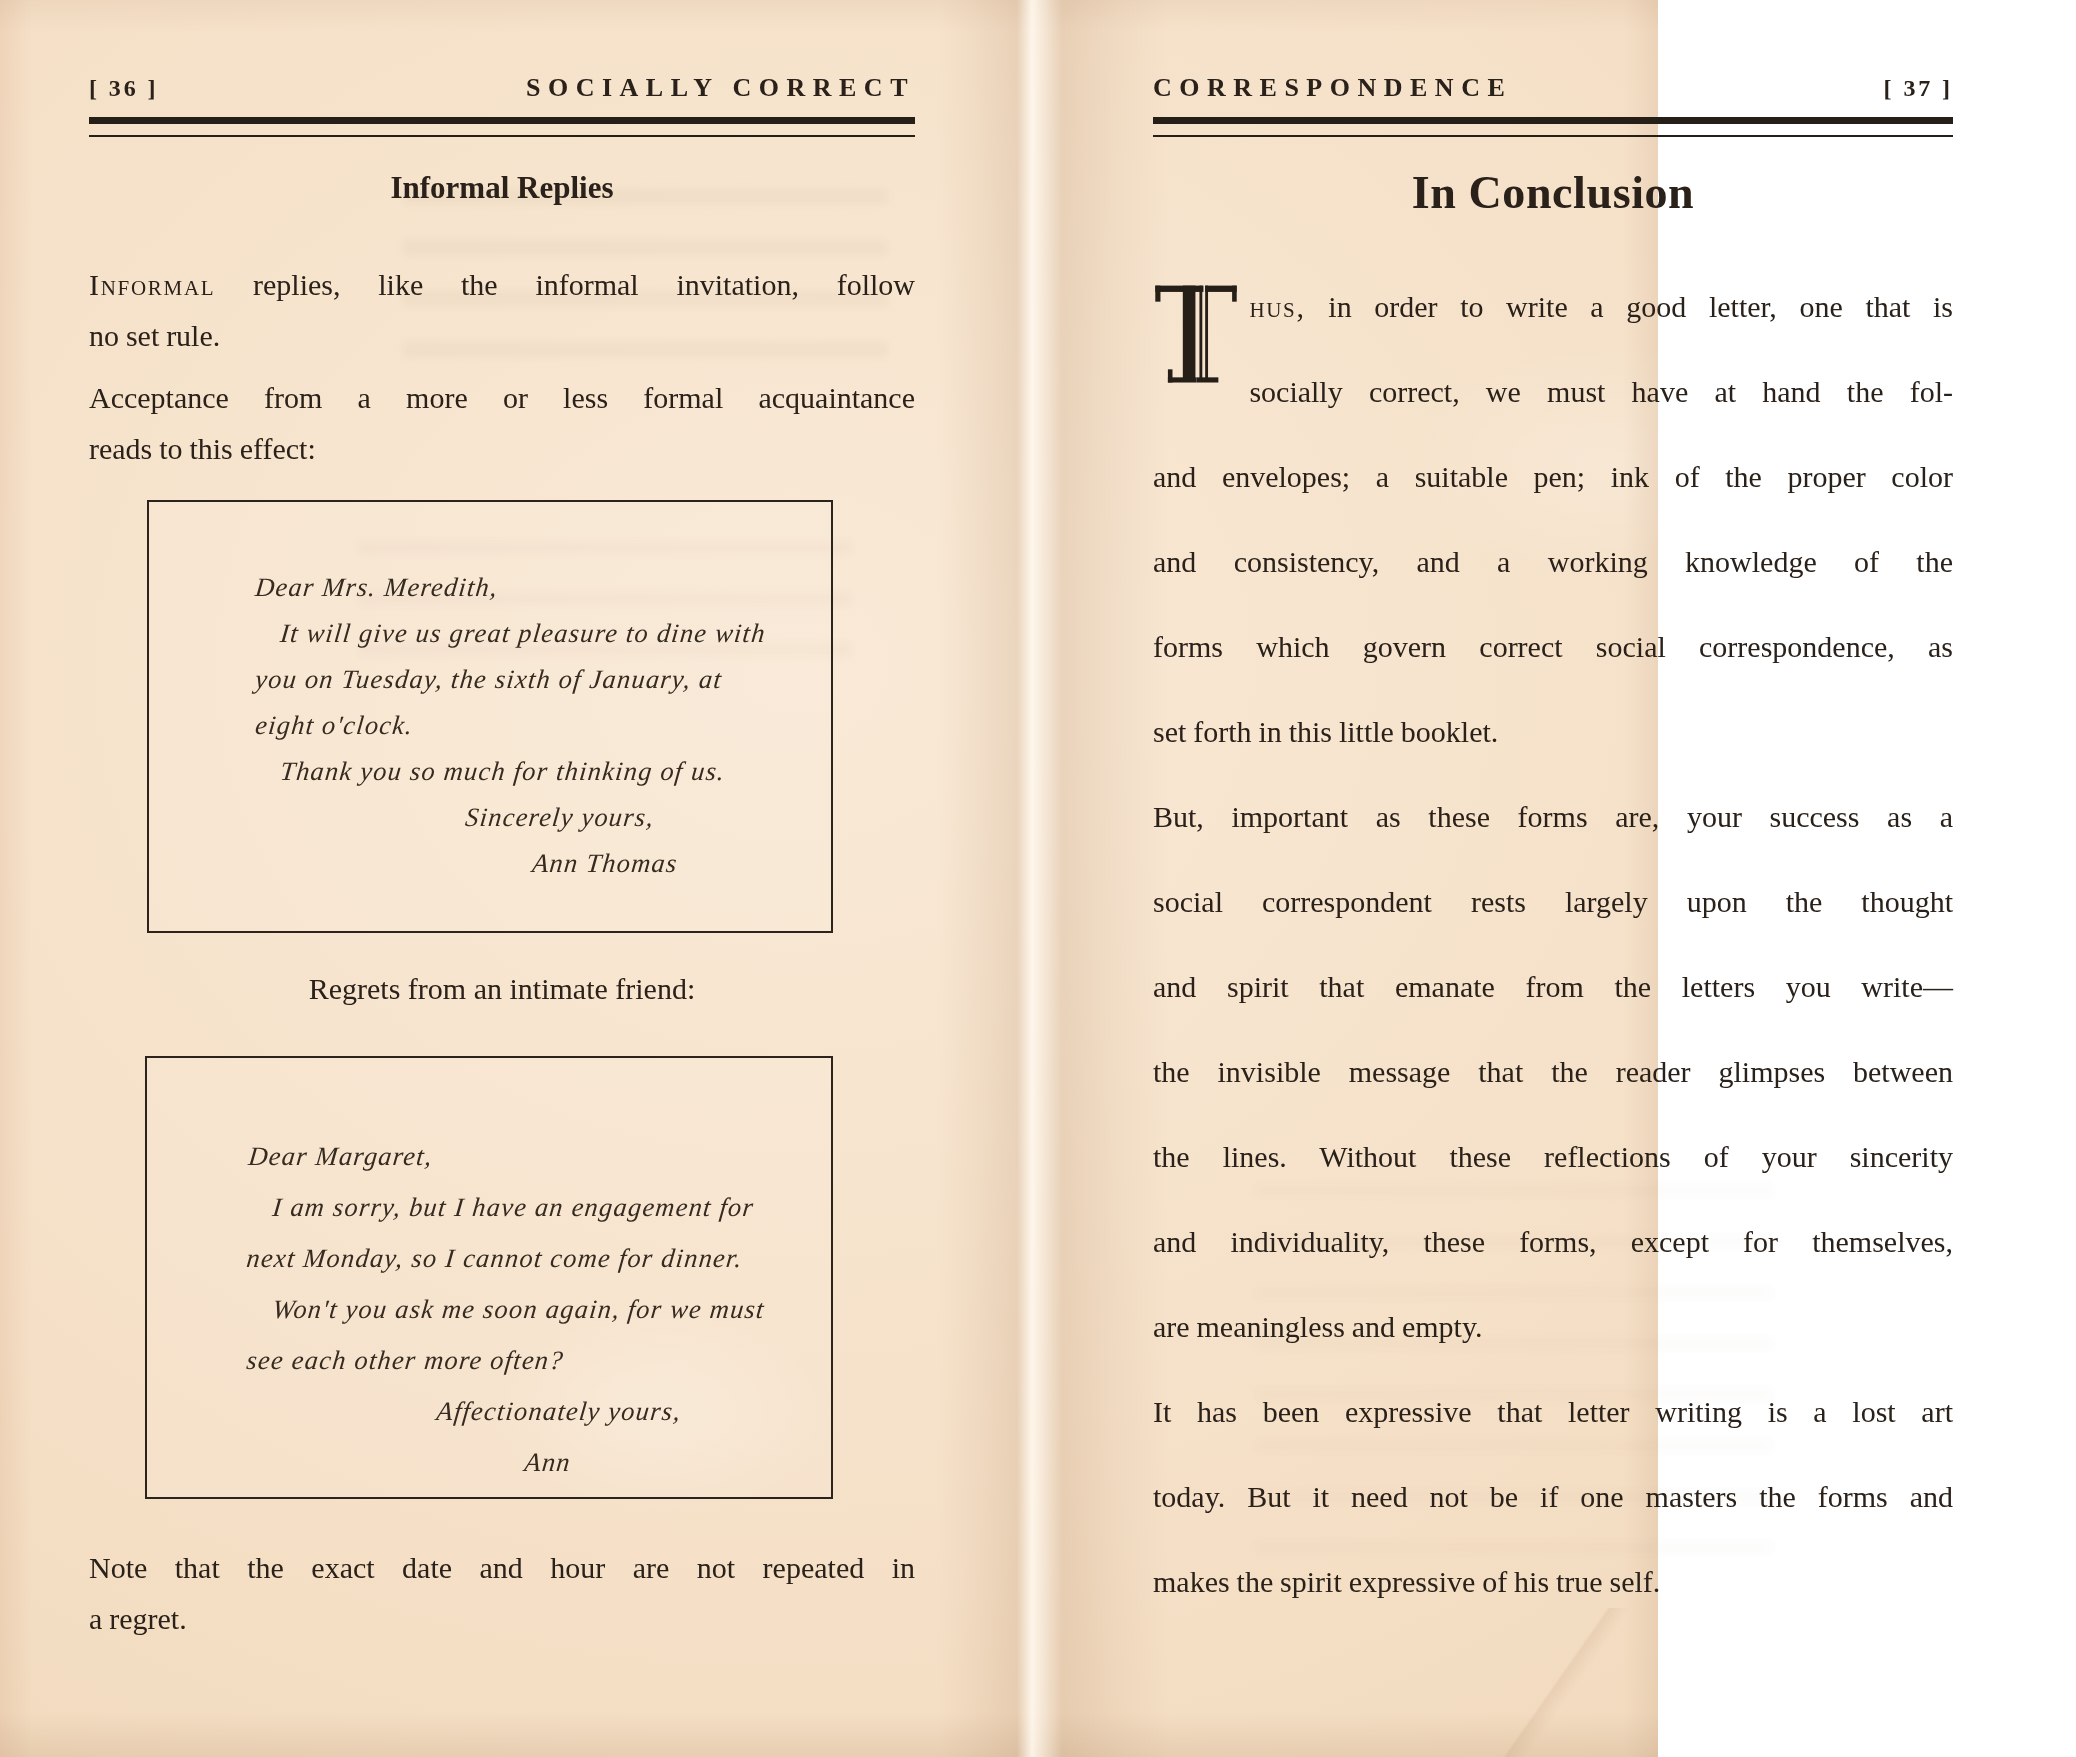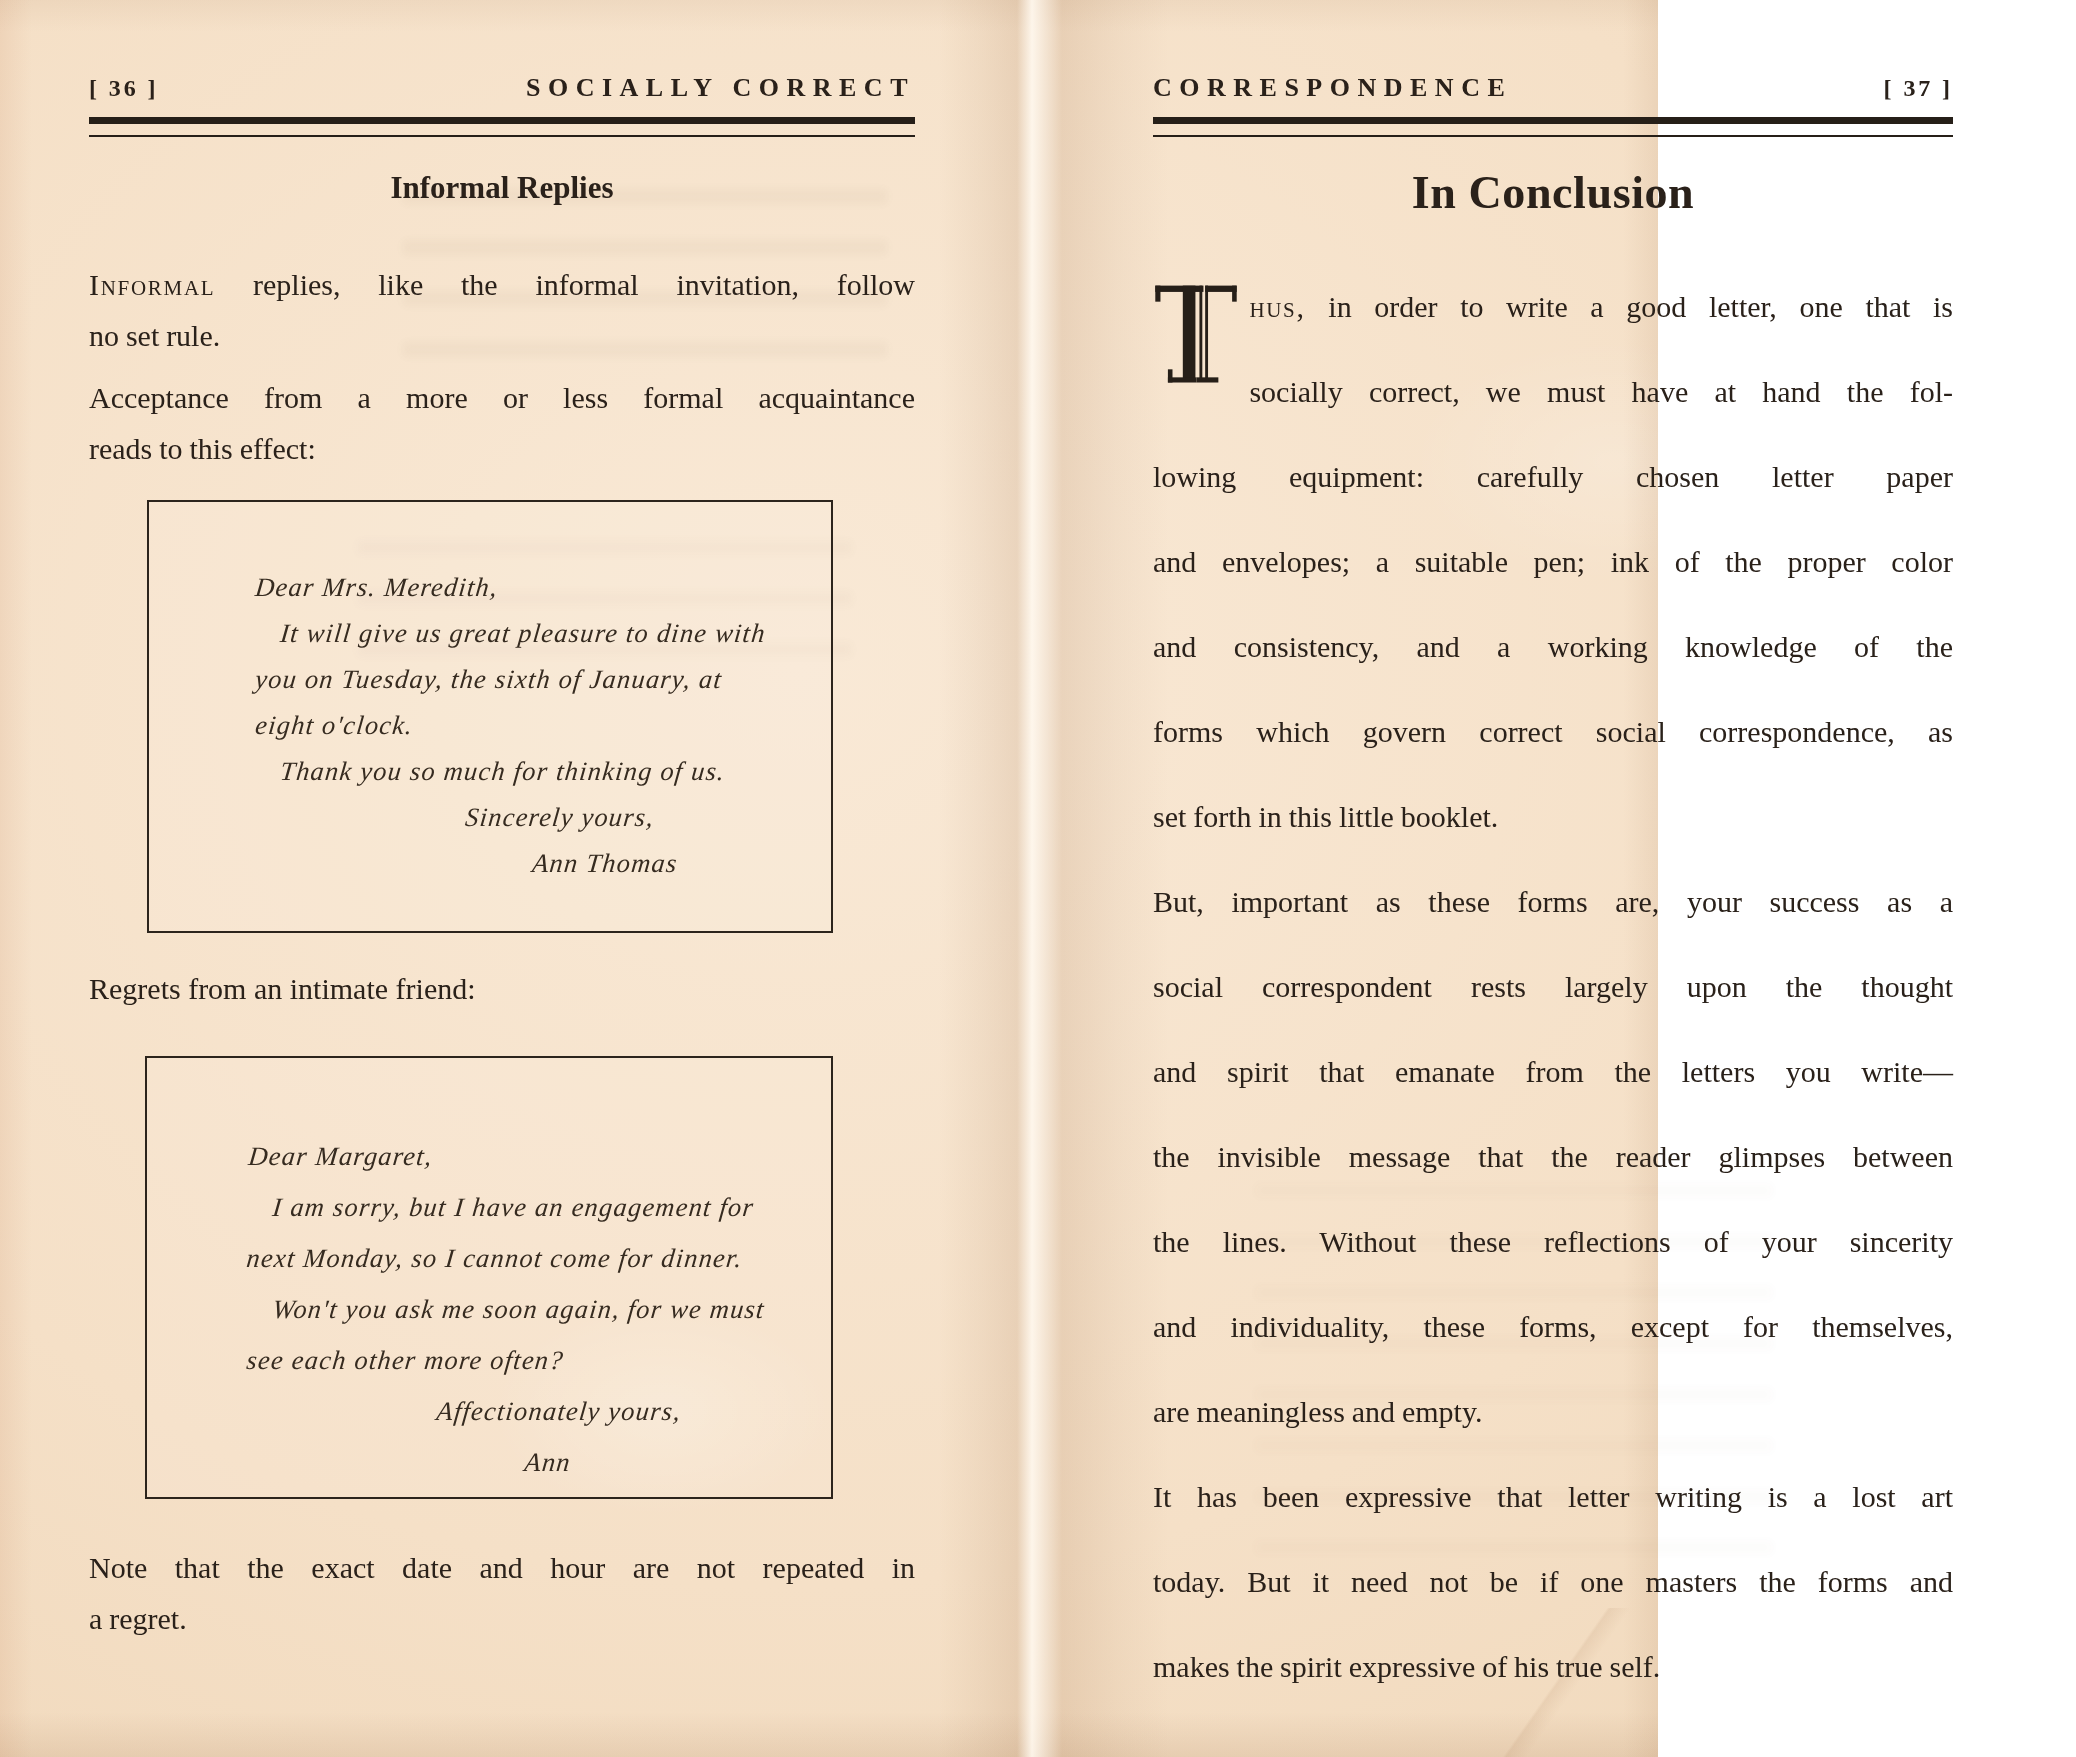--- a/index.html
+++ b/index.html
@@ -119,21 +119,21 @@
   .box1 .sl.flush   { padding-left: 104px; }
   .box1 .sl.closing { padding-left: 314px; }
   .box1 .sl.signature { padding-left: 381px; }
 
   .box2 .sl.salute  { padding-left: 99px; }
   .box2 .sl.indent  { padding-left: 123px; }
   .box2 .sl.flush   { padding-left: 97px; }
   .box2 .sl.closing { padding-left: 287px; }
   .box2 .sl.signature { padding-left: 375px; }
 
-  .caption-line { font-size: 30px; }
+  .caption-line { font-size: 30px; text-align: center; }
 </style>
 </head>
 <body>
 
 <div class="spread">
 
   <div class="ghost g1"></div>
   <div class="ghost g2"></div>
   <div class="ghost g3"></div>
 
@@ -211,21 +211,20 @@
               <rect x="81" y="4" width="5" height="168"></rect>
               <rect x="91" y="4" width="5" height="168"></rect>
               <rect x="91" y="4" width="55" height="11"></rect>
               <rect x="138" y="4" width="8" height="28"></rect>
               <rect x="76" y="164" width="38" height="9"></rect>
             </g>
           </svg>
         </span>
         <div class="jl"><span class="sc">hus,</span><span> in order to write a good letter, one that is</span></div>
         <div class="jl">socially correct, we must have at hand the fol-</div>
-        <div class="jl">lowing equipment: carefully chosen letter paper</div>
         <div class="jl">and envelopes; a suitable pen; ink of the proper color</div>
         <div class="jl">and consistency, and a working knowledge of the</div>
         <div class="jl">forms which govern correct social correspondence, as</div>
         <div class="jl last">set forth in this little booklet.</div>
       </div>
 
       <div style="margin-top:18.4px;">
         <div class="jl">But, important as these forms are, your success as a</div>
         <div class="jl">social correspondent rests largely upon the thought</div>
         <div class="jl">and spirit that emanate from the letters you write—</div>

